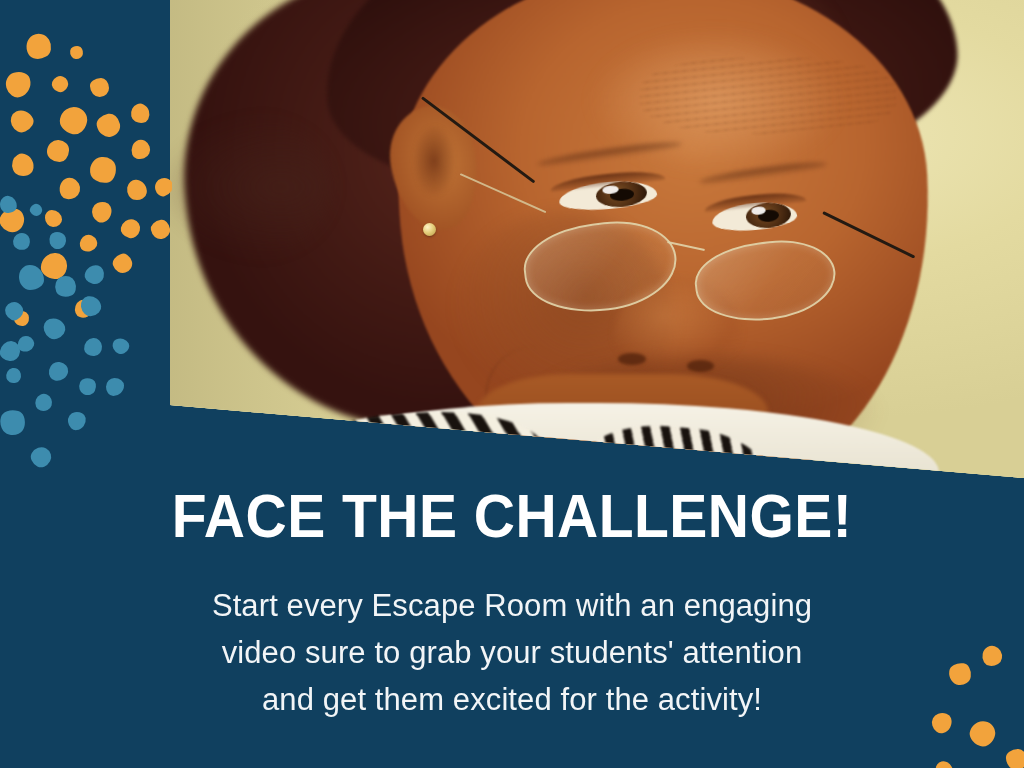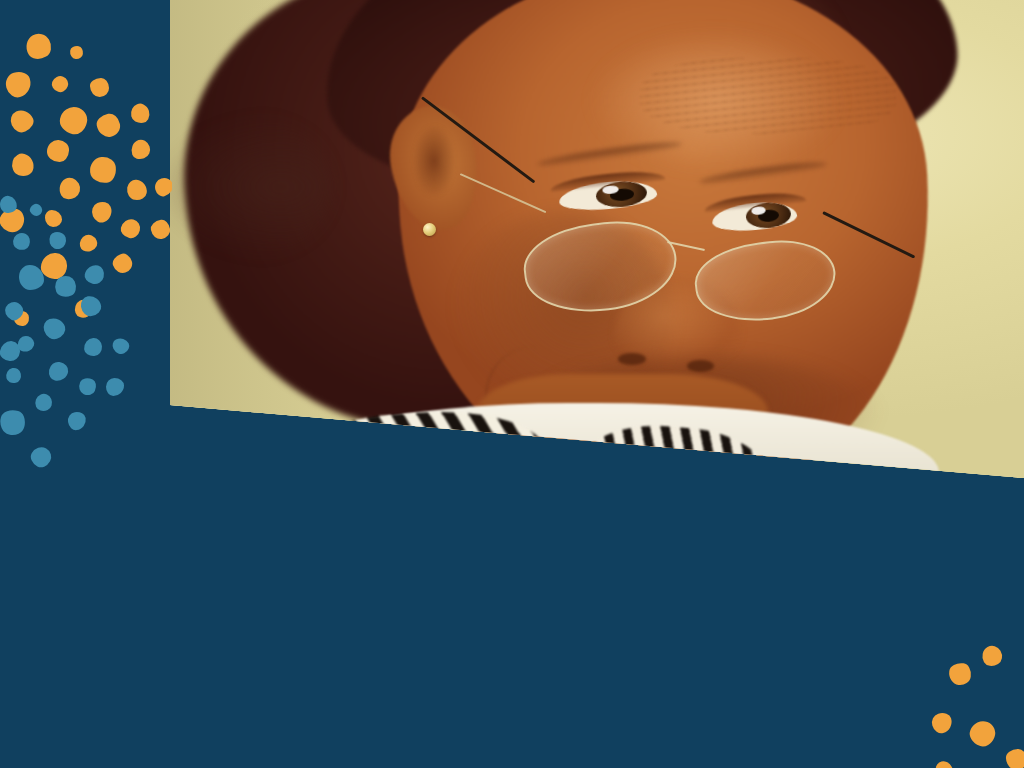--- a/index.html
+++ b/index.html
@@ -536,14 +536,22 @@
     </div>
   <div id="confetti-bottom-right">
       <span class="dot" style="left: 88px; top: 28px; width: 20px; height: 20px; background: rgb(242, 163, 60); border-radius: 53% 47% 44% 56% / 57% 48% 52% 43%; transform: rotate(-30deg);"></span>
       <span class="dot" style="left: 55px; top: 45px; width: 22px; height: 22px; background: rgb(242, 163, 60); border-radius: 60% 40% 51% 49% / 42% 55% 45% 58%; transform: rotate(7deg);"></span>
       <span class="dot" style="left: 38px; top: 95px; width: 20px; height: 20px; background: rgb(242, 163, 60); border-radius: 45% 55% 58% 42% / 49% 40% 60% 51%; transform: rotate(-16deg);"></span>
       <span class="dot" style="left: 76px; top: 103px; width: 25px; height: 25px; background: rgb(242, 163, 60); border-radius: 52% 48% 43% 57% / 56% 47% 53% 44%; transform: rotate(21deg);"></span>
       <span class="dot" style="left: 112px; top: 131px; width: 21px; height: 21px; background: rgb(242, 163, 60); border-radius: 59% 41% 50% 50% / 41% 54% 46% 59%; transform: rotate(-2deg);"></span>
       <span class="dot" style="left: 42px; top: 143px; width: 16px; height: 16px; background: rgb(242, 163, 60); border-radius: 44% 56% 57% 43% / 48% 61% 39% 52%; transform: rotate(-25deg);"></span>
     </div>
 
+  <div id="text-block">
+    <h1 id="headline">FACE THE CHALLENGE!</h1>
+    <p id="subcopy">
+      <span class="line">Start every Escape Room with an engaging</span>
+      <span class="line">video sure to grab your students' attention</span>
+      <span class="line">and get them excited for the activity!</span>
+    </p>
+  </div>
 
 </div>
 
 </body></html>

